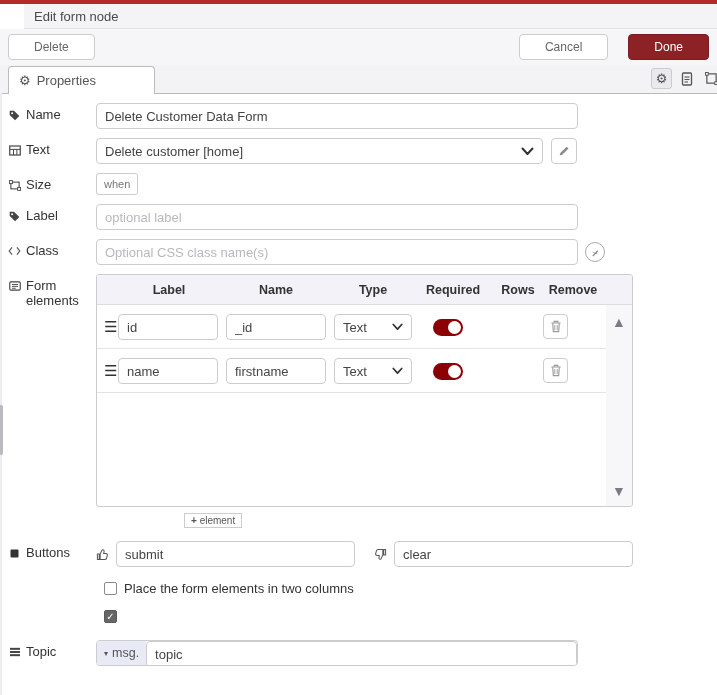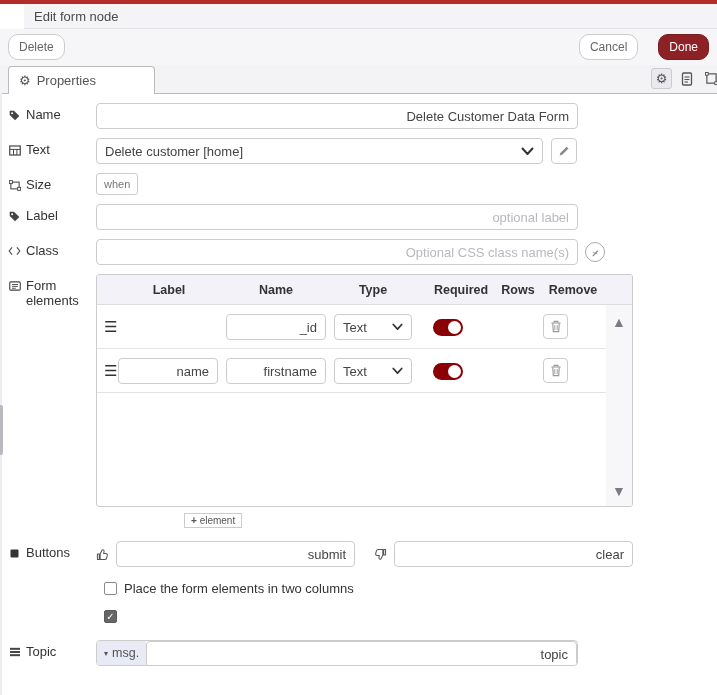--- a/index.html
+++ b/index.html
@@ -14,22 +14,22 @@
     height: 25px; background: #f4f4f6; border-bottom: 1px solid #e2e2e6;
     display: flex; align-items: center; padding-left: 10px;
     color: #4a4a4a; font-size: 13px; margin-left: 24px;
   }
   .toolbar {
     height: 36px; background: #f6f6f9; display: flex; align-items: center;
     padding: 0 8px; justify-content: space-between;
   }
   .btn {
     font-family: inherit; font-size: 12px; color: #666;
-    background: #fff; border: 1px solid #ccc; border-radius: 10px;
-    padding: 5px 10px; cursor: pointer;
+    background: #fff; border: 1px solid #ccc; border-radius: 4px;
+    padding: 5px 25px; cursor: pointer;
   }
   .btn-right-group { display: flex; gap: 20px; }
   .btn.primary { background: #8c2126; border-color: #7a1c20; color: #fff; }
   .tabbar {
     height: 29px; background: #f3f3f5; border-bottom: 1px solid #bbb;
     position: relative;
   }
   .tab {
     position: absolute; left: 8px; top: 1px; height: 28px; width: 147px;
     background: #fff; border: 1px solid #bbb; border-bottom: none;
@@ -48,21 +48,21 @@
   .content { padding: 9px 0 0 8px; position: relative; }
   .form-row { display: flex; align-items: flex-start; margin-bottom: 9px; }
   .row-label {
     width: 88px; flex: 0 0 88px; display: flex; align-items: center; gap: 5px;
     padding-top: 5px; color: #333; font-size: 13px; line-height: 1.15;
   }
   .row-label .ico { width: 13px; display: inline-flex; justify-content: center; flex: 0 0 13px; }
   input[type=text] {
     font-family: inherit; font-size: 13px; color: #444;
     height: 26px; border: 1px solid #ccc; border-radius: 4px; padding: 0 8px;
-    outline: none; background: #fff; text-align: right;
+    outline: none; background: #fff;
   }
   input[type=text]::placeholder { color: #b8b8bf; }
   .w-main { width: 482px; }
   .fake-select {
     height: 26px; border: 1px solid #ccc; border-radius: 4px; background: #fff;
     display: flex; align-items: center; justify-content: space-between;
     padding: 0 8px; cursor: pointer; color: #444;
   }
   .group-select { width: 447px; }
   .icon-btn {
@@ -303,28 +303,29 @@
           </svg>
       </span>
       <span><span>Form</span><br><span>elements</span></span>
     </div>
     <div>
       <div class="el-table">
         <div class="el-head">
           <span style="left:72px">Label</span>
           <span style="left:179px">Name</span>
           <span style="left:276px">Type</span>
-          <span style="left:364px">Required</span>
+          <span style="left:356px">Required</span>
           <span style="left:421px">Rows</span>
           <span style="left:476px">Remove</span>
         </div>
         <div class="el-body">
 
           <div class="el-row">
             <span class="drag">☰</span>
+            <input type="text" class="in-label" value="id" style="">
             <input type="text" class="in-name" value="_id" style="">
             <div class="fake-select type-sel">
               <span>Text</span>
               <span>
                 <svg width="11" height="8" viewBox="0 0 13 9">
                     <polyline points="1.5,1.5 6.5,7 11.5,1.5" fill="none" stroke="#333" stroke-width="2" stroke-linecap="round" stroke-linejoin="round"></polyline>
                   </svg>
               </span>
             </div>
             <span class="toggle on">

